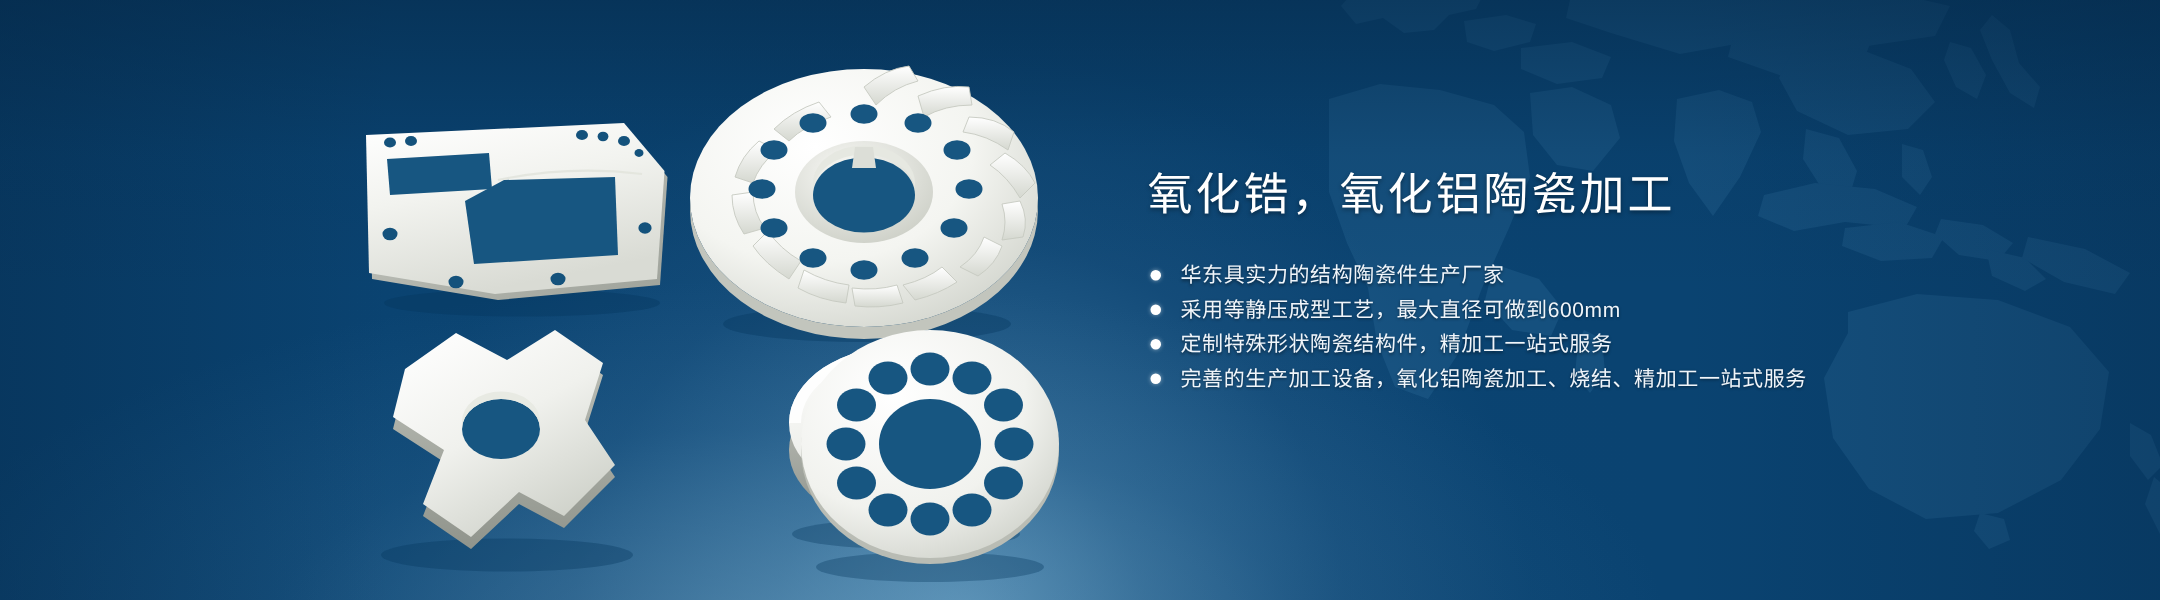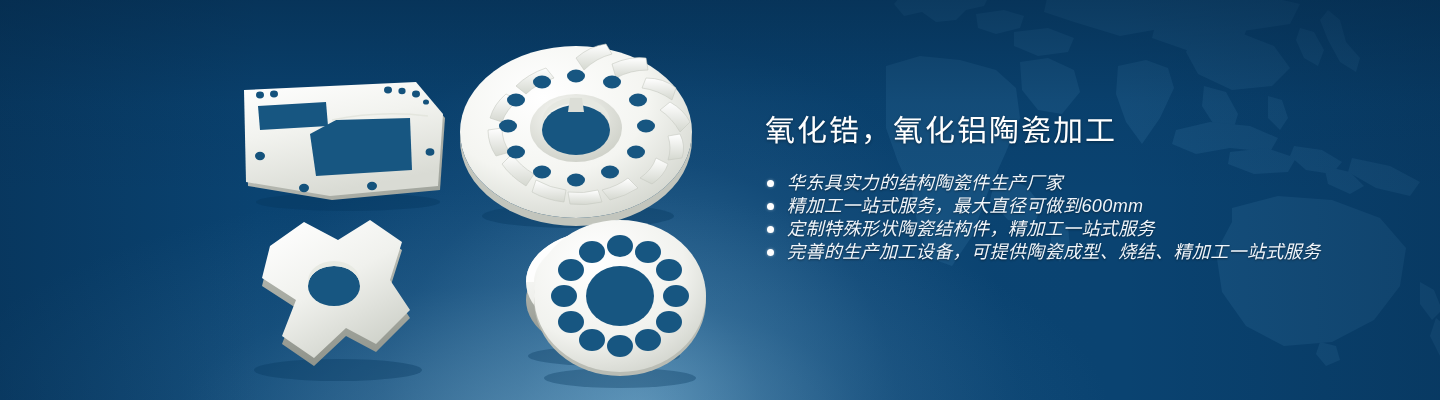--- a/index.html
+++ b/index.html
@@ -98,27 +98,26 @@
     white-space: nowrap;
   }
   .bullet-list {
     list-style: none;
     margin: 22px 0 0 0;
     padding: 0;
   }
   .bullet-item {
     position: relative;
     padding-left: 22px;
-    font-size: 18px;
+    font-size: 14px;
     line-height: 23px;
     color: #f0f5fa;
     letter-spacing: 0.4px;
     text-shadow: 0 1px 2px rgba(0,0,0,0.45);
     white-space: nowrap;
-    font-style: italic;
   }
   .bullet-dot {
     position: absolute;
     left: 2px;
     top: 8px;
     width: 7px;
     height: 7px;
     border-radius: 50%;
     background: #ffffff;
     box-shadow: 0 0 3px rgba(255,255,255,0.5);
@@ -377,27 +376,27 @@
 
     <h1 class="headline">氧化锆，氧化铝陶瓷加工</h1>
 
     <ul class="bullet-list">
       <li class="bullet-item">
         <span class="bullet-dot"></span>
         <span>华东具实力的结构陶瓷件生产厂家</span>
       </li>
       <li class="bullet-item">
         <span class="bullet-dot"></span>
-        <span>精加工一站式服务，最大直径可做到600mm</span>
+        <span>采用等静压成型工艺，最大直径可做到600mm</span>
       </li>
       <li class="bullet-item">
         <span class="bullet-dot"></span>
         <span>定制特殊形状陶瓷结构件，精加工一站式服务</span>
       </li>
       <li class="bullet-item">
         <span class="bullet-dot"></span>
-        <span>完善的生产加工设备，可提供陶瓷成型、烧结、精加工一站式服务</span>
+        <span>完善的生产加工设备，氧化铝陶瓷加工、烧结、精加工一站式服务</span>
       </li>
     </ul>
 
   </div>
 
 </div>
 
 </body></html>

